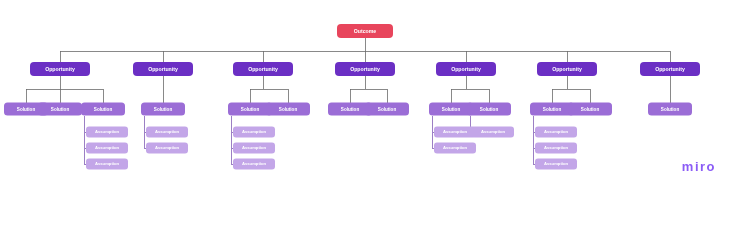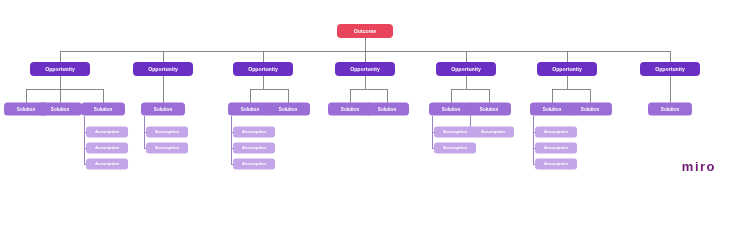--- a/index.html
+++ b/index.html
@@ -29,21 +29,21 @@
     dominant-baseline: middle;
     pointer-events: none;
   }
   .watermark {
     position: absolute;
     right: 14px;
     bottom: 12px;
     font-family: "Liberation Sans", sans-serif;
     font-size: 13px;
     letter-spacing: 1.5px;
-    color: #701a75;
+    color: #8b5cf6;
     font-weight: bold;
     user-select: none;
   }
 </style>
 </head>
 <body>
 
 <svg id="canvas" viewBox="0 0 730 186" xmlns="http://www.w3.org/2000/svg">
   <g id="layer-connectors">
       <line x1="365" y1="38" x2="365" y2="51" stroke="#6b6b6b" stroke-width="0.8" shape-rendering="crispEdges"></line>

